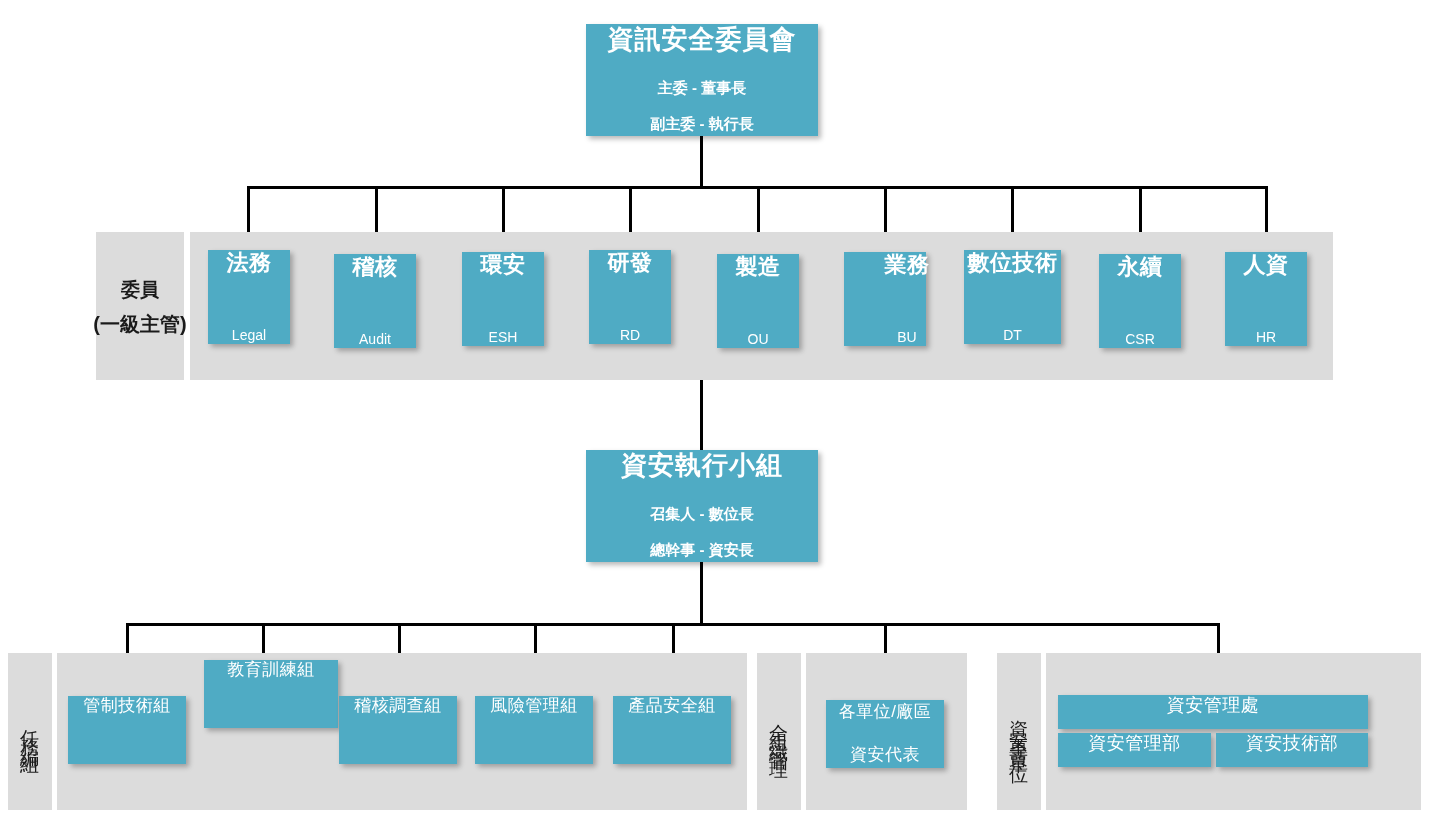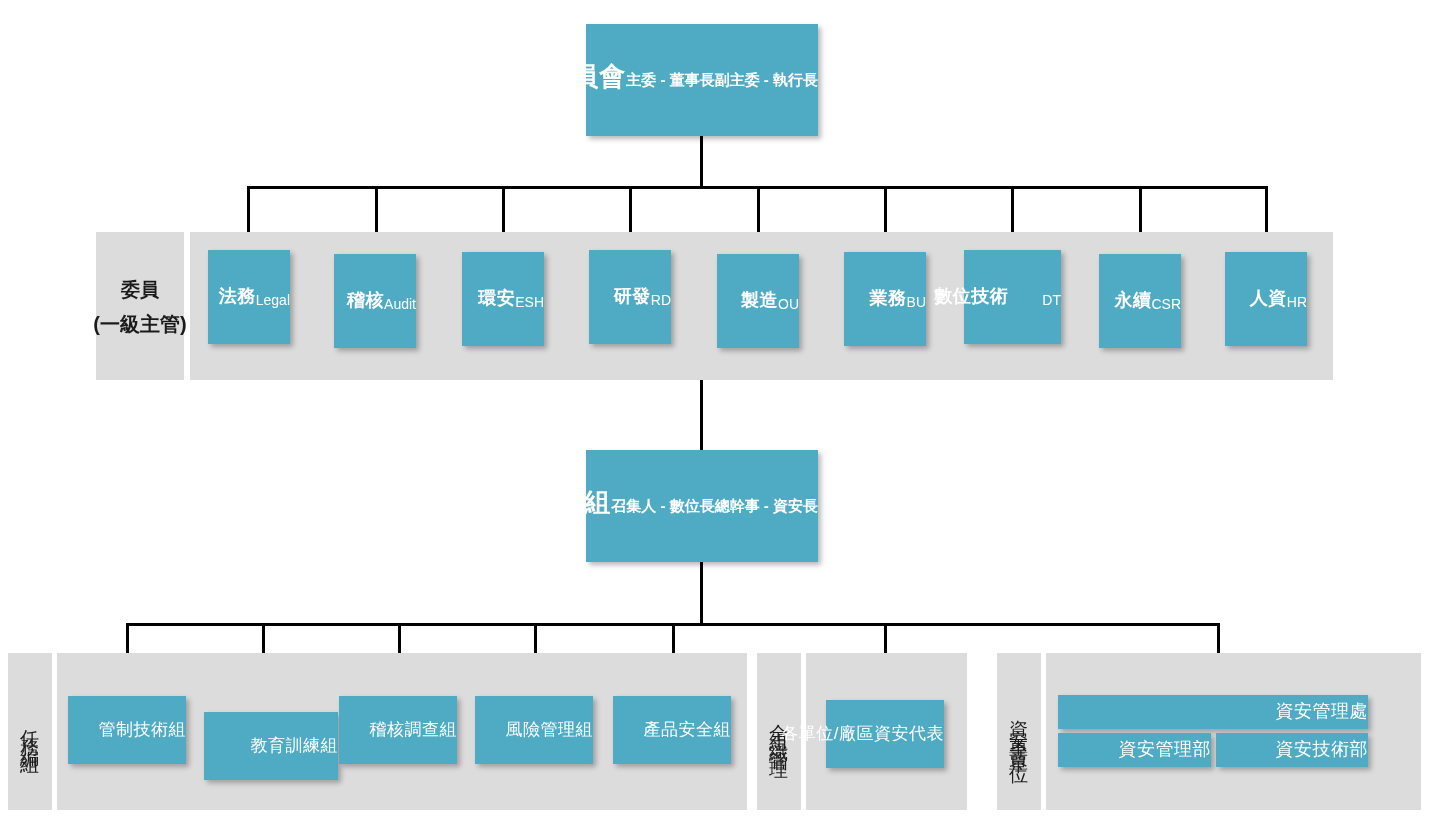--- a/index.html
+++ b/index.html
@@ -25,29 +25,29 @@
   
   .band {
     background: #dcdcdc;
   }
 
   
   .node {
     background: #4fabc4;
     color: #ffffff;
     display: flex;
-    flex-direction: row;
+    flex-direction: column;
     align-items: center;
-    justify-content: flex-end;
+    justify-content: space-between;
     text-align: center;
     box-shadow: 3px 3px 5px rgba(0,0,0,0.28);
     line-height: 1.18;
   }
   .node .cn {
-    font-size: 18px;
+    font-size: 22px;
     font-weight: 700;
     letter-spacing: 0.5px;
     white-space: nowrap;
   }
   .node .en {
     font-size: 14px;
     font-weight: 400;
     margin-top: 7px;
     white-space: nowrap;
   }
@@ -206,21 +206,21 @@
 
   <div class="abs side-vertical" style="left:8px; top:653px; width:44px; height:157px;">
     <div class="vtext">任務編組</div>
   </div>
 
   <div class="abs band" style="left:57px; top:653px; width:690px; height:157px;"></div>
 
   <div class="abs node node-task" style="left:68px; top:696px; width:118px; height:68px;">
     <div class="cn">管制技術組</div>
   </div>
-  <div class="abs node node-task" style="left:204px; top:712px; width:134px; height:68px;">
+  <div class="abs node node-task" style="left:204px; top:660px; width:134px; height:68px;">
     <div class="cn">教育訓練組</div>
   </div>
   <div class="abs node node-task" style="left:339px; top:696px; width:118px; height:68px;">
     <div class="cn">稽核調查組</div>
   </div>
   <div class="abs node node-task" style="left:475px; top:696px; width:118px; height:68px;">
     <div class="cn">風險管理組</div>
   </div>
   <div class="abs node node-task" style="left:613px; top:696px; width:118px; height:68px;">
     <div class="cn">產品安全組</div>

